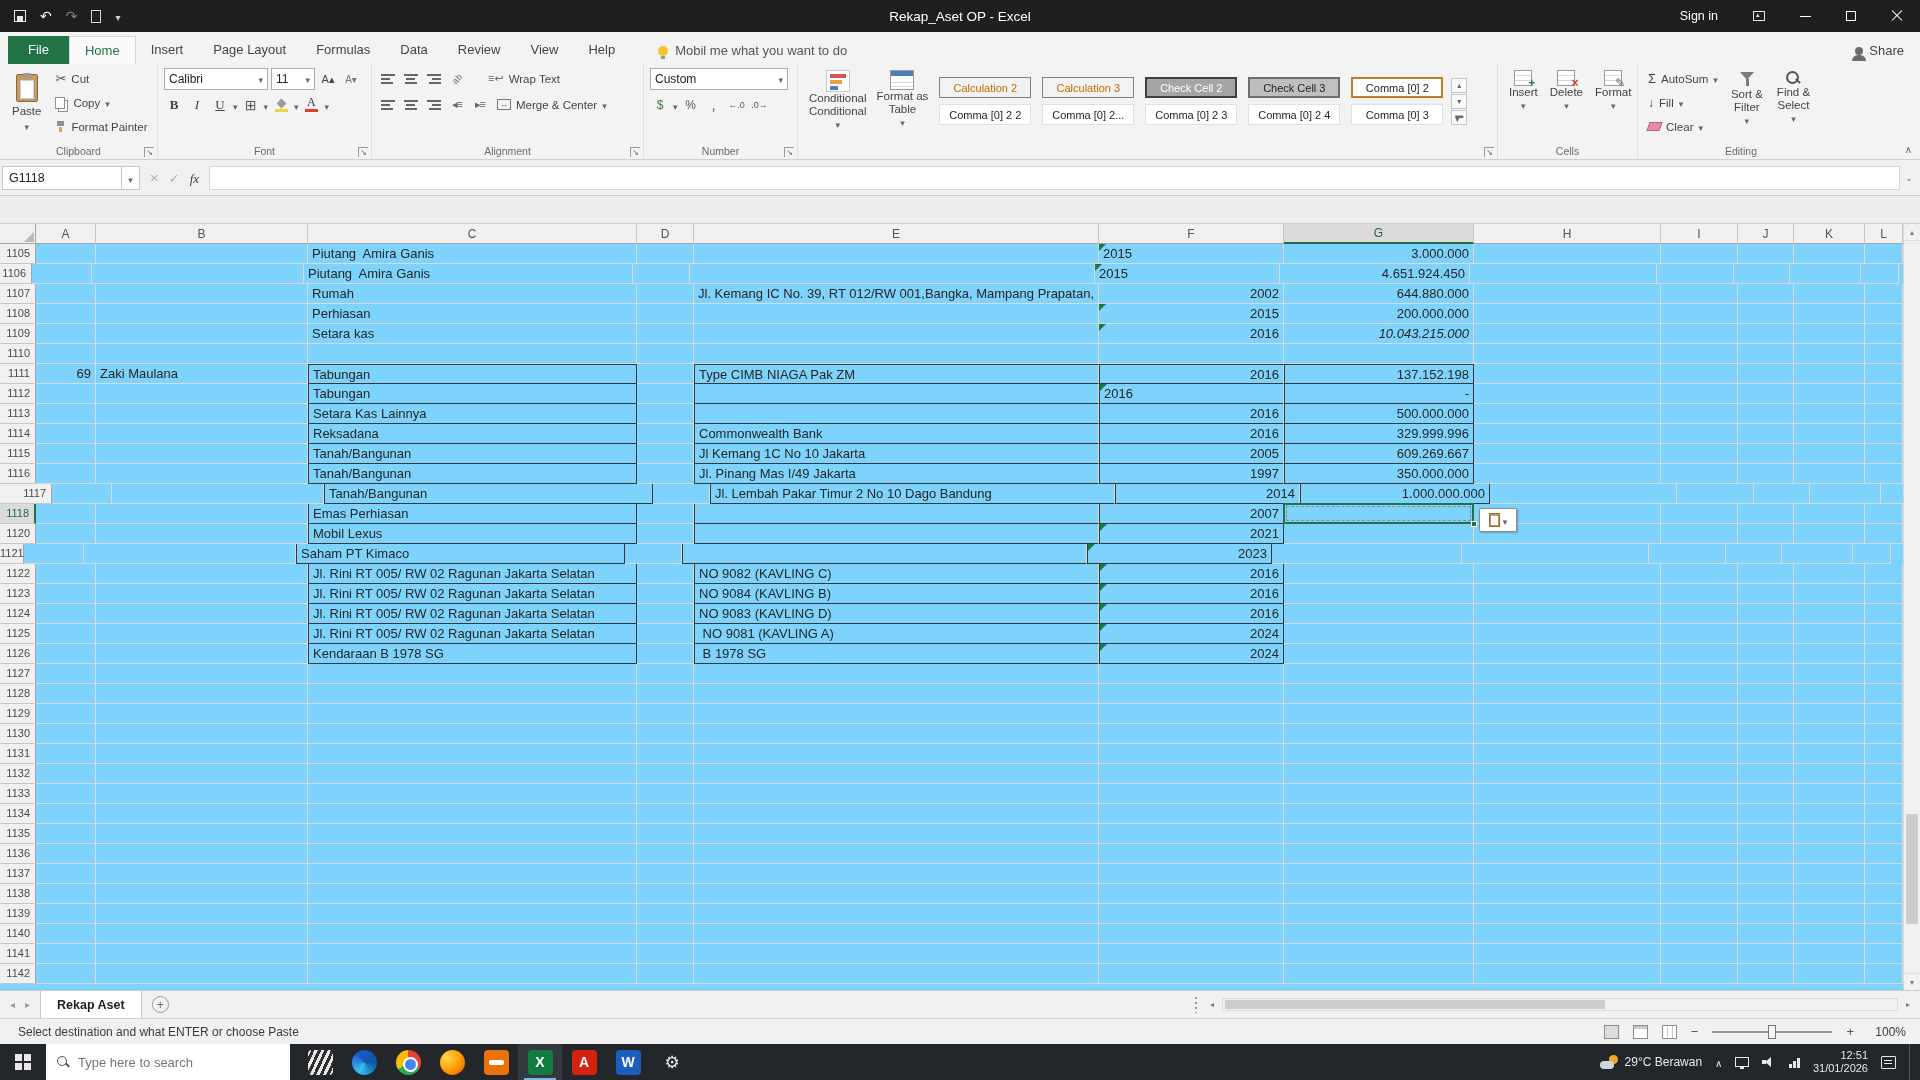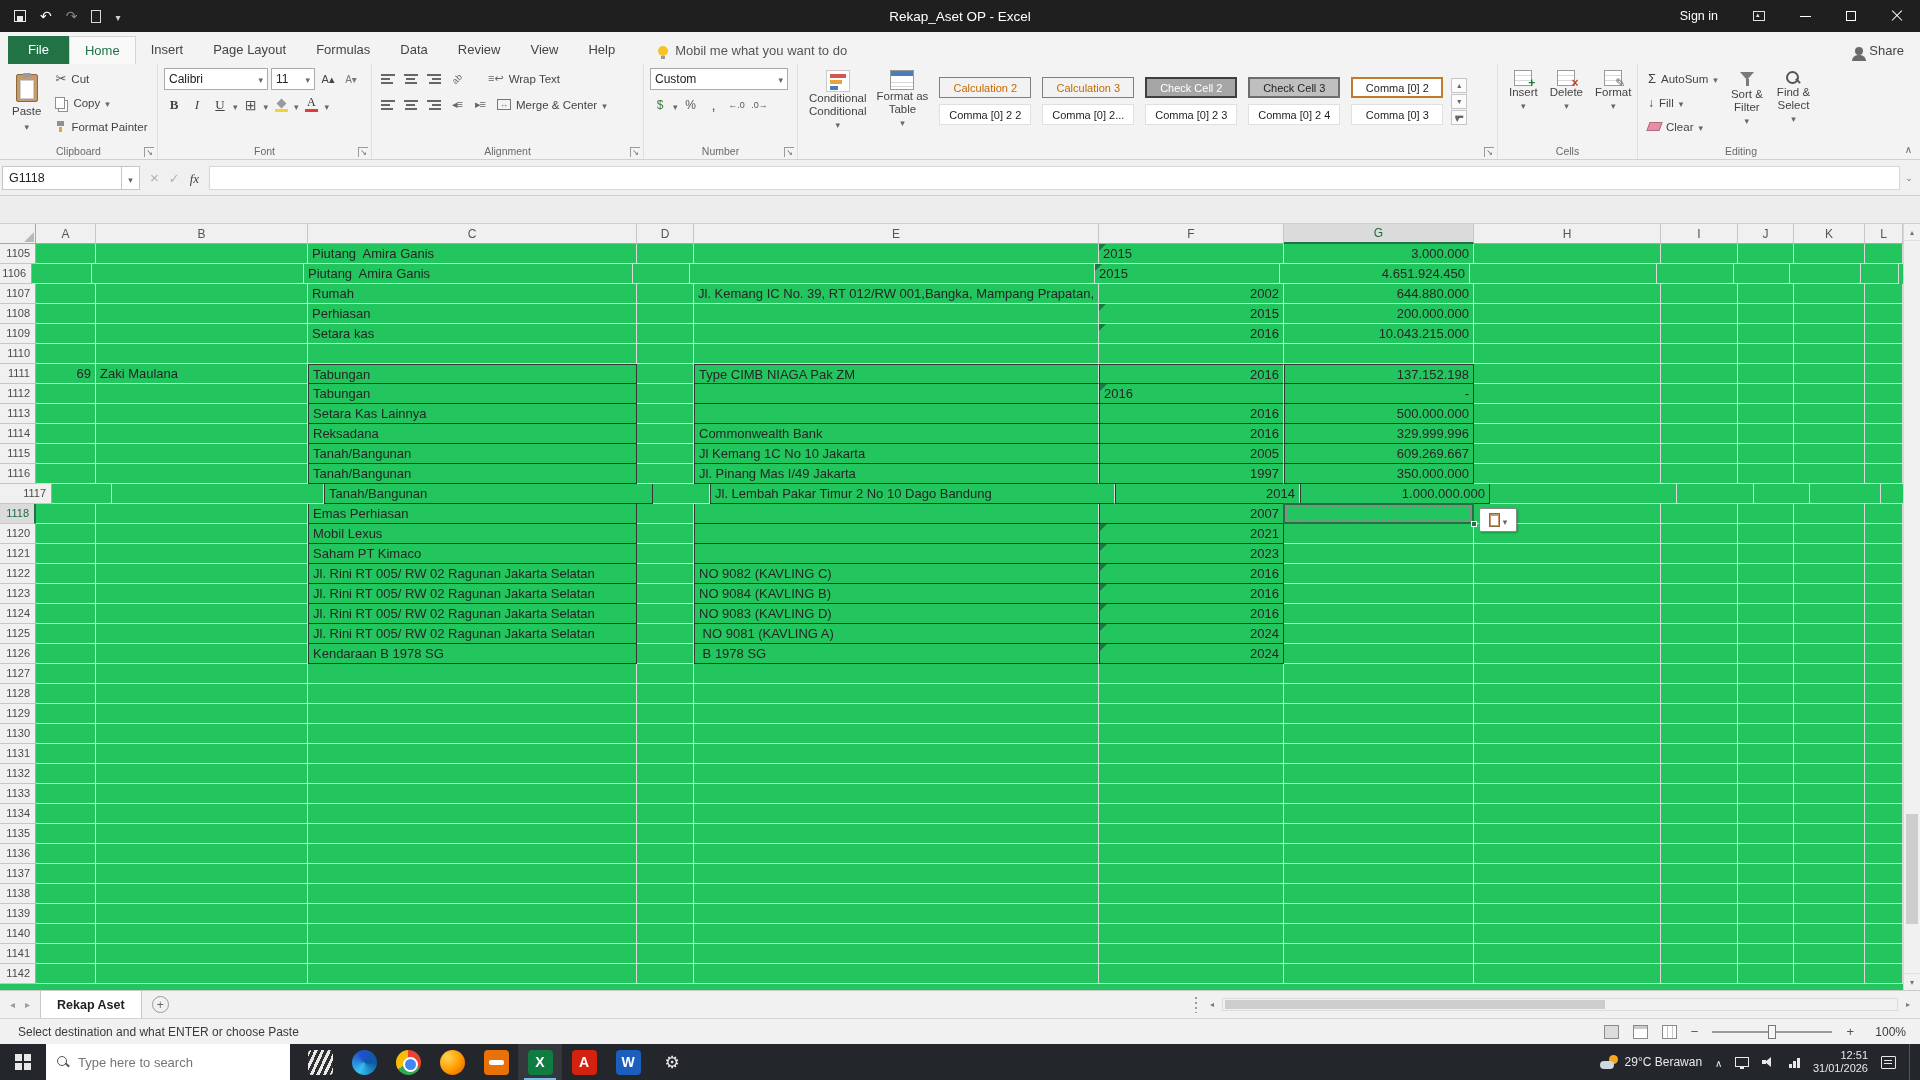--- a/index.html
+++ b/index.html
@@ -130,21 +130,21 @@
 .fbexp::before{content:"\2304"}
 .gapstrip{height:28px;flex:0 0 28px;background:#ededed;border-bottom:1px solid #cfcfcf}
 
 
 .sheet{height:766px;flex:0 0 766px;position:relative;background:#fff}
 .colheaders{display:flex;height:20px}
 .corner{background:#f0f0f0;border-right:1px solid #a8a8a8;border-bottom:1px solid #a8a8a8;position:relative}
 .corner::after{content:"";position:absolute;right:1px;bottom:1px;border-left:10px solid transparent;border-bottom:10px solid #b9b9b9}
 .colhdr{height:20px;background:#f0f0f0;border-right:1px solid #c6c6c6;border-bottom:1px solid #a8a8a8;display:flex;align-items:center;justify-content:center;font-size:12px;color:#555}
 .colhdr.selhdr{background:#dbdbdb;border-bottom:2px solid #217346;color:#1e6b41}
-.gridbody{height:746px;overflow:hidden;background:#22c55e}
+.gridbody{height:746px;overflow:hidden;background:#7dd3fc}
 .grow{display:flex;height:20px}
 .rowhdr{height:20px;background:#f0f0f0;border-right:1px solid #a8a8a8;border-bottom:1px solid #c6c6c6;font-size:11px;color:#4a4a4a;text-align:right;padding:3px 5px 0 0}
 .rowhdr.selhdr-row{background:#dbdbdb;color:#1e6b41;border-right:2px solid #217346}
 .cell{height:20px;border-right:1px solid #dadada;border-bottom:1px solid #dadada;position:relative;font-size:13px}
 .cell .ct{display:block;width:100%;height:100%;overflow:hidden;white-space:pre;line-height:19px;padding:0 4px}
 .cell.ar .ct{text-align:right}
 .cell.al .ct{text-align:left}
 .cell.bord{border-left:1px solid #383838;border-bottom-color:#383838}
 .cell.btop{border-top:1px solid #383838}
 .cell.bright{border-right-color:#383838}
@@ -636,21 +636,21 @@
           <div class="cell ar" style="width: 60px;"></div>
           <div class="cell" style="width: 212px;"></div>
           <div class="cell" style="width: 329px;">
             <span class="ct">Setara kas</span>
           </div>
           <div class="cell" style="width: 57px;"></div>
           <div class="cell" style="width: 405px;"></div>
           <div class="cell ar tri" style="width: 185px;">
             <span class="ct">2016</span>
           </div>
-          <div class="cell ar" style="width: 190px;">
+          <div class="cell ar" style="width: 190px; font-style: italic;">
             <span class="ct">10.043.215.000</span>
           </div>
           <div class="cell" style="width: 187px;"></div>
           <div class="cell" style="width: 77px;"></div>
           <div class="cell" style="width: 56px;"></div>
           <div class="cell" style="width: 71px;"></div>
           <div class="cell" style="width: 38px;"></div>
         </div>
         <div class="grow">
           <div class="rowhdr" style="width: 36px;">1110</div>
@@ -864,21 +864,21 @@
             <span class="ct">2021</span>
           </div>
           <div class="cell ar" style="width: 190px;"></div>
           <div class="cell" style="width: 187px;"></div>
           <div class="cell" style="width: 77px;"></div>
           <div class="cell" style="width: 56px;"></div>
           <div class="cell" style="width: 71px;"></div>
           <div class="cell" style="width: 38px;"></div>
         </div>
         <div class="grow">
-          <div class="rowhdr" style="width: 36px;">1121</div>
+          <div class="rowhdr" style="width: 24px;">1121</div>
           <div class="cell ar" style="width: 60px;"></div>
           <div class="cell" style="width: 212px;"></div>
           <div class="cell bord bright" style="width: 329px;">
             <span class="ct">Saham PT Kimaco</span>
           </div>
           <div class="cell" style="width: 57px;"></div>
           <div class="cell bord" style="width: 405px;"></div>
           <div class="cell ar tri bord bright" style="width: 185px;">
             <span class="ct">2023</span>
           </div>

